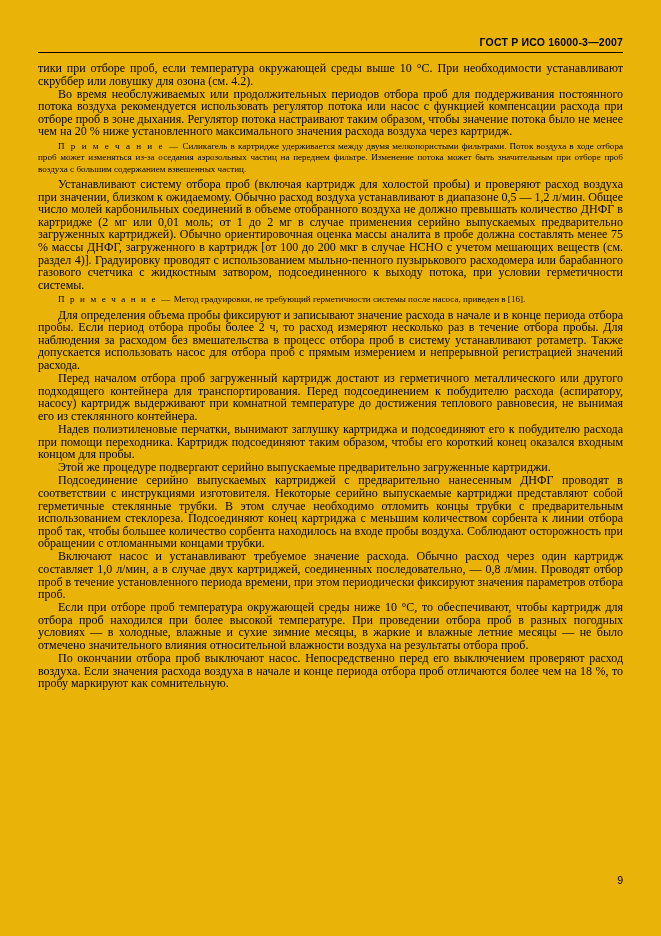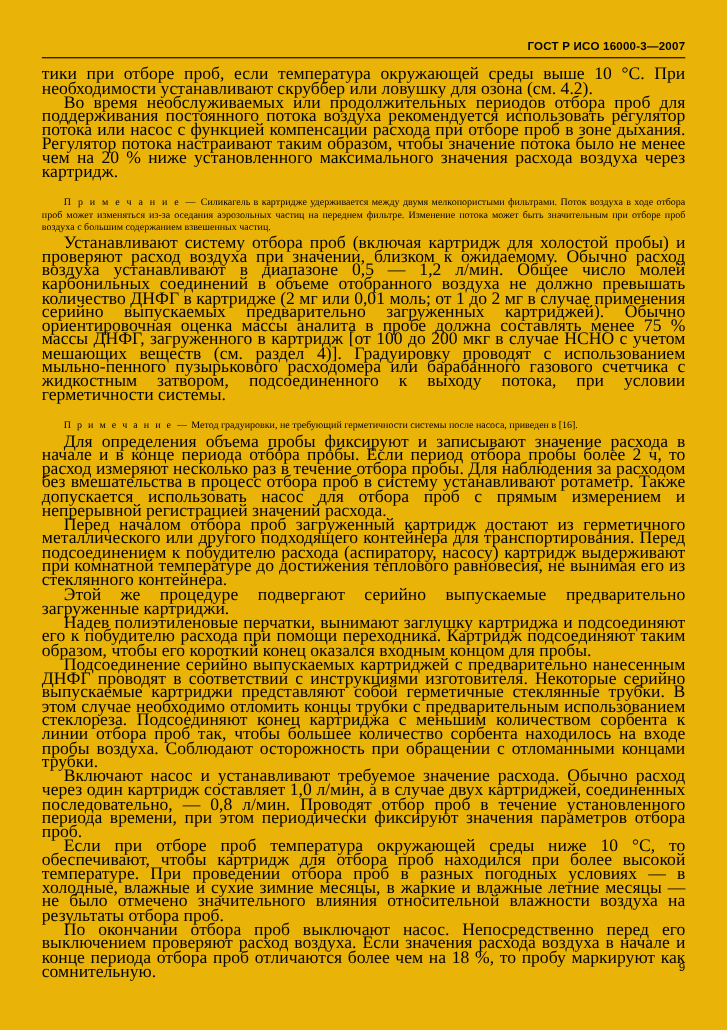--- a/index.html
+++ b/index.html
@@ -36,34 +36,34 @@
     height: 0;
   }
   .body-col {
     position: absolute;
     top: 62px;
     left: 38px;
     width: 585px;
   }
   p {
     margin: 0 0 0.5px 0;
-    font-size: 16px;
+    font-size: 12px;
     line-height: 12.6px;
     text-align: justify;
     text-justify: inter-word;
     hyphens: manual;
   }
   p.ind {
     text-indent: 20px;
   }
   p.note {
     font-size: 9.1px;
     line-height: 11.3px;
     text-indent: 20px;
-    margin-top: 15px;
+    margin-top: 3px;
     margin-bottom: 3px;
   }
   p.note .nlabel {
     letter-spacing: 1.6px;
   }
   .footer-page {
     position: absolute;
     right: 38px;
     bottom: 50px;
     font-family: "Liberation Sans", sans-serif;
@@ -79,22 +79,22 @@
   <div class="header-rule"></div>
 
   <div class="body-col" id="body-col">
       <p class="">тики при отборе проб, если температура окружающей среды выше 10 °С. При необходимости устанавливают скруббер или ловушку для озона (см. 4.2).</p>
       <p class="ind">Во время необслуживаемых или продолжительных периодов отбора проб для поддерживания постоянного потока воздуха рекомендуется использовать регулятор потока или насос с функцией компенсации расхода при отборе проб в зоне дыхания. Регулятор потока настраивают таким образом, чтобы значение потока было не менее чем на 20 % ниже установленного максимального значения расхода воздуха через картридж.</p>
       <p class="note"><span class="nlabel">П р и м е ч а н и е  —</span><span> Силикагель в картридже удерживается между двумя мелкопористыми фильтрами. Поток воздуха в ходе отбора проб может изменяться из-за оседания аэрозольных частиц на переднем фильтре. Изменение потока может быть значительным при отборе проб воздуха с большим содержанием взвешенных частиц.</span></p>
       <p class="ind">Устанавливают систему отбора проб (включая картридж для холостой пробы) и проверяют расход воздуха при значении, близком к ожидаемому. Обычно расход воздуха устанавливают в диапазоне 0,5 — 1,2 л/мин. Общее число молей карбонильных соединений в объеме отобранного воздуха не должно превышать количество ДНФГ в картридже (2 мг или 0,01 моль; от 1 до 2 мг в случае применения серийно выпускаемых предварительно загруженных картриджей). Обычно ориентировочная оценка массы аналита в пробе должна составлять менее 75 % массы ДНФГ, загруженного в картридж [от 100 до 200 мкг в случае НСНО с учетом мешающих веществ (см. раздел 4)]. Градуировку проводят с использованием мыльно-пенного пузырькового расходомера или барабанного газового счетчика с жидкостным затвором, подсоединенного к выходу потока, при условии герметичности системы.</p>
       <p class="note"><span class="nlabel">П р и м е ч а н и е  —</span><span> Метод градуировки, не требующий герметичности системы после насоса, приведен в [16].</span></p>
       <p class="ind">Для определения объема пробы фиксируют и записывают значение расхода в начале и в конце периода отбора пробы. Если период отбора пробы более 2 ч, то расход измеряют несколько раз в течение отбора пробы. Для наблюдения за расходом без вмешательства в процесс отбора проб в систему устанавливают ротаметр. Также допускается использовать насос для отбора проб с прямым измерением и непрерывной регистрацией значений расхода.</p>
       <p class="ind">Перед началом отбора проб загруженный картридж достают из герметичного металлического или другого подходящего контейнера для транспортирования. Перед подсоединением к побудителю расхода (аспиратору, насосу) картридж выдерживают при комнатной температуре до достижения теплового равновесия, не вынимая его из стеклянного контейнера.</p>
+      <p class="ind">Надев полиэтиленовые перчатки, вынимают заглушку картриджа и подсоединяют его к побудителю расхода при помощи переходника. Картридж подсоединяют таким образом, чтобы его короткий конец оказался входным концом для пробы.</p>
       <p class="ind">Этой же процедуре подвергают серийно выпускаемые предварительно загруженные картриджи.</p>
-      <p class="ind">Надев полиэтиленовые перчатки, вынимают заглушку картриджа и подсоединяют его к побудителю расхода при помощи переходника. Картридж подсоединяют таким образом, чтобы его короткий конец оказался входным концом для пробы.</p>
       <p class="ind">Подсоединение серийно выпускаемых картриджей с предварительно нанесенным ДНФГ проводят в соответствии с инструкциями изготовителя. Некоторые серийно выпускаемые картриджи представляют собой герметичные стеклянные трубки. В этом случае необходимо отломить концы трубки с предварительным использованием стеклореза. Подсоединяют конец картриджа с меньшим количеством сорбента к линии отбора проб так, чтобы большее количество сорбента находилось на входе пробы воздуха. Соблюдают осторожность при обращении с отломанными концами трубки.</p>
       <p class="ind">Включают насос и устанавливают требуемое значение расхода. Обычно расход через один картридж составляет 1,0 л/мин, а в случае двух картриджей, соединенных последовательно, — 0,8 л/мин. Проводят отбор проб в течение установленного периода времени, при этом периодически фиксируют значения параметров отбора проб.</p>
       <p class="ind">Если при отборе проб температура окружающей среды ниже 10 °С, то обеспечивают, чтобы картридж для отбора проб находился при более высокой температуре. При проведении отбора проб в разных погодных условиях — в холодные, влажные и сухие зимние месяцы, в жаркие и влажные летние месяцы — не было отмечено значительного влияния относительной влажности воздуха на результаты отбора проб.</p>
       <p class="ind">По окончании отбора проб выключают насос. Непосредственно перед его выключением проверяют расход воздуха. Если значения расхода воздуха в начале и конце периода отбора проб отличаются более чем на 18 %, то пробу маркируют как сомнительную.</p>
     </div>
 
   <div class="footer-page">9</div>
 
 </div>
 

